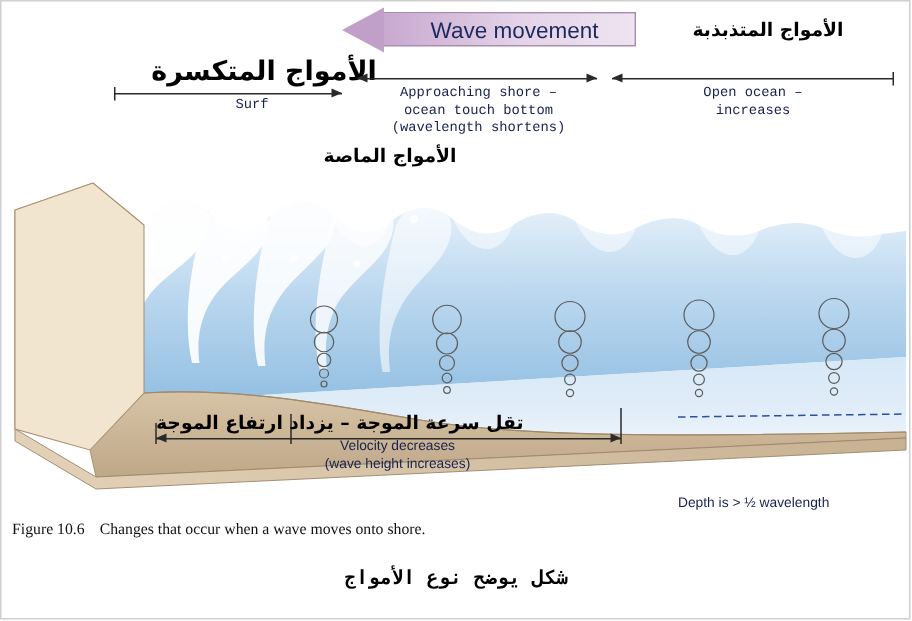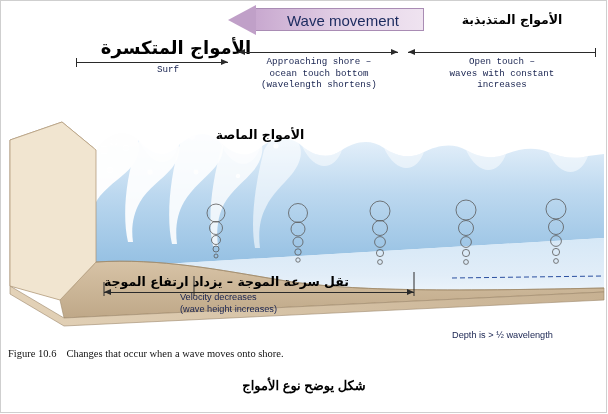--- a/index.html
+++ b/index.html
@@ -80,21 +80,20 @@
     left: 432px; top: 12px;
     width: 160px;
     text-align: center;
     font-size: 12.5px;
   }
   #ar-absorb {
     left: 180px; top: 96px;
     width: 160px;
     text-align: center;
     font-size: 12.5px;
-    margin-top: 31px;
   }
   #ar-velocity {
     left: 104px; top: 274px;
     width: 280px;
     text-align: left;
     font-size: 12.5px;
   }
 
   
   .zone-cap {
@@ -151,21 +150,21 @@
   #meas-open { left: 408px; top: 48px; width: 188px; }
 
   #meas-velocity { left: 104px; top: 288px; width: 310px; }
 
   
   #cap-velocity {
     left: 180px; top: 292px; width: 170px;
     font-family: "Liberation Sans", sans-serif;
     font-size: 9.2px;
     color: #17224f;
-    text-align: left;
+    text-align: center;
     line-height: 11.5px;
   }
   #cap-depth {
     left: 452px; top: 282px; width: 150px;
     font-family: "Liberation Sans", sans-serif;
     font-size: 9.2px;
     color: #17224f;
     text-align: left;
     margin-top: 48px;
   }
@@ -178,21 +177,21 @@
     font-size: 10.5px;
     color: #111111;
   }
   #fig-caption .num { margin-right: 10px; }
 
   
   #bottom-title {
     left: 0; top: 378px;
     width: 608px;
     text-align: center;
-    font-family: Liberation Sans, sans-serif;
+    font-family: Liberation Mono, monospace;
     font-weight: bold;
     font-size: 13px;
     color: #000000;
     direction: rtl;
   }
 
   
   #frame {
     position: absolute;
     left: 0; top: 0;
@@ -389,22 +388,21 @@
 
     <div id="cap-surf" class="abs zone-cap">
       <div>Surf</div>
     </div>
     <div id="cap-approach" class="abs zone-cap">
       <div>Approaching shore –</div>
       <div>ocean touch bottom</div>
       <div>(wavelength shortens)</div>
     </div>
     <div id="cap-open" class="abs zone-cap">
-      <div>Open touch –</div>
-      <div>waves with constant</div>
+      <div>Open ocean –</div>
       <div>increases</div>
     </div>
 
     <div id="meas-velocity" class="measure abs">
       <div class="line"></div>
       <div class="ar-l"></div>
       <div class="ar-r"></div>
     </div>
     <div id="cap-velocity" class="abs">
       <div>Velocity decreases</div>

